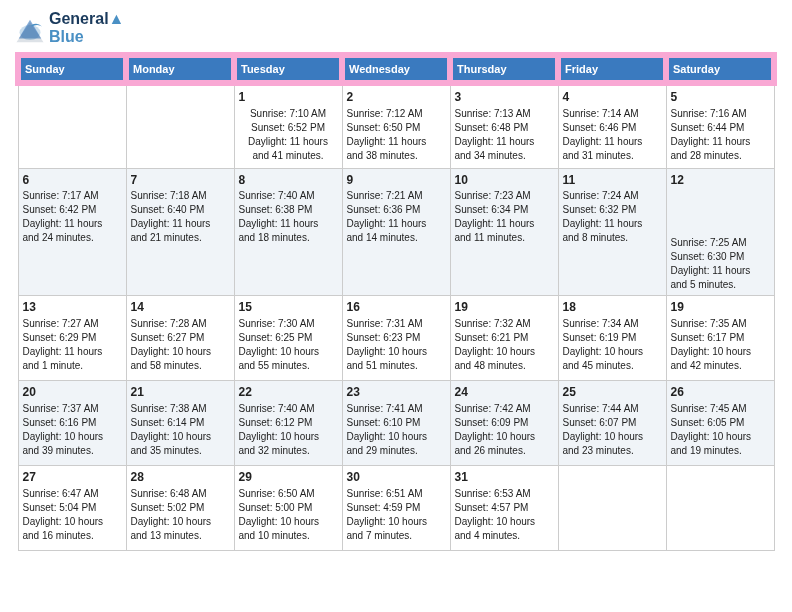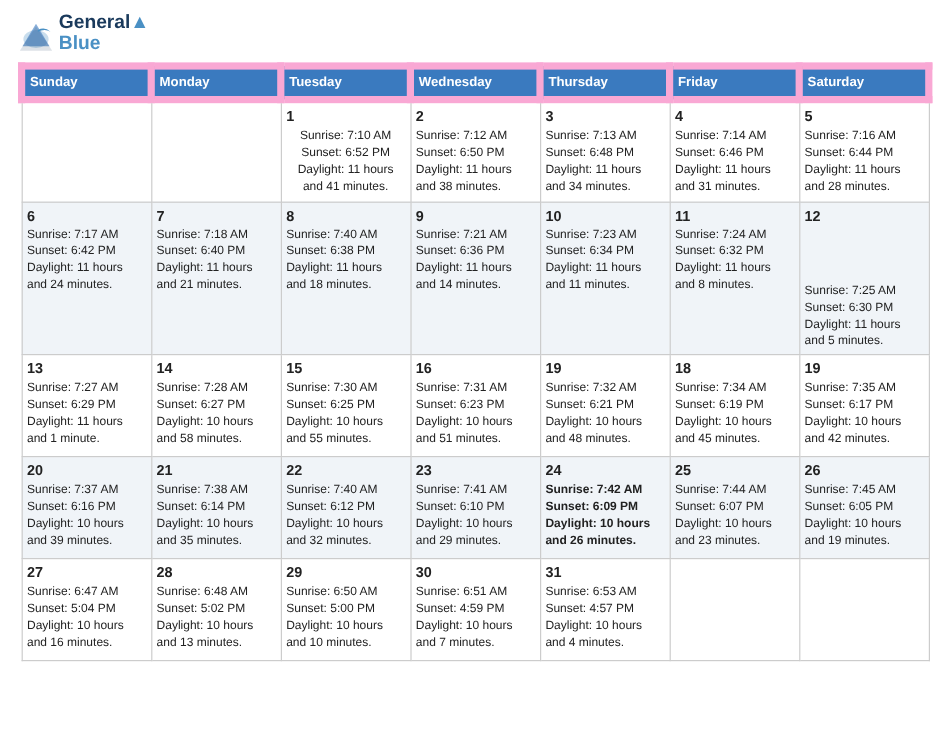--- a/index.html
+++ b/index.html
@@ -257,21 +257,21 @@
 Daylight: 10 hours and 32 minutes.</div>
         </td>
         <td>
           <span class="day-number">23</span>
           <div class="day-info" style="white-space: pre-line;">Sunrise: 7:41 AM
 Sunset: 6:10 PM
 Daylight: 10 hours and 29 minutes.</div>
         </td>
         <td>
           <span class="day-number">24</span>
-          <div class="day-info" style="white-space: pre-line; font-weight: bold;">Sunrise: 7:42 AM
+          <div class="day-info" style="white-space: pre-line;">Sunrise: 7:42 AM
 Sunset: 6:09 PM
 Daylight: 10 hours and 26 minutes.</div>
         </td>
         <td>
           <span class="day-number">25</span>
           <div class="day-info" style="white-space: pre-line;">Sunrise: 7:44 AM
 Sunset: 6:07 PM
 Daylight: 10 hours and 23 minutes.</div>
         </td>
         <td>

